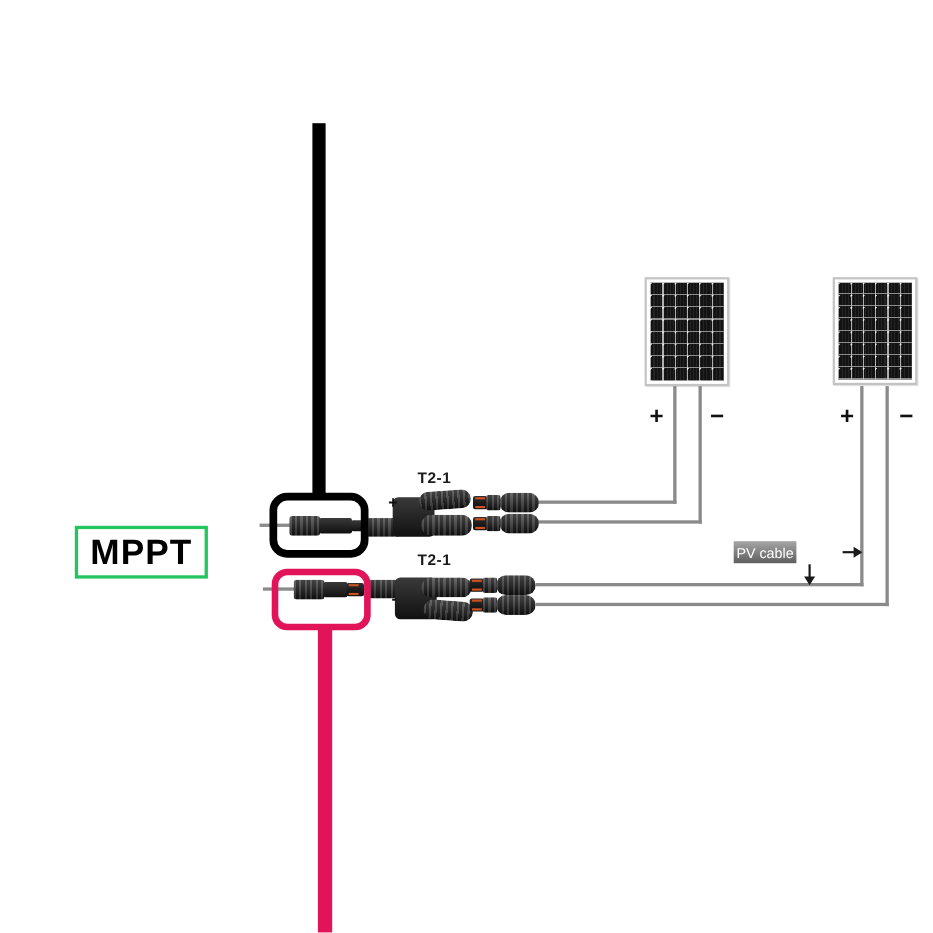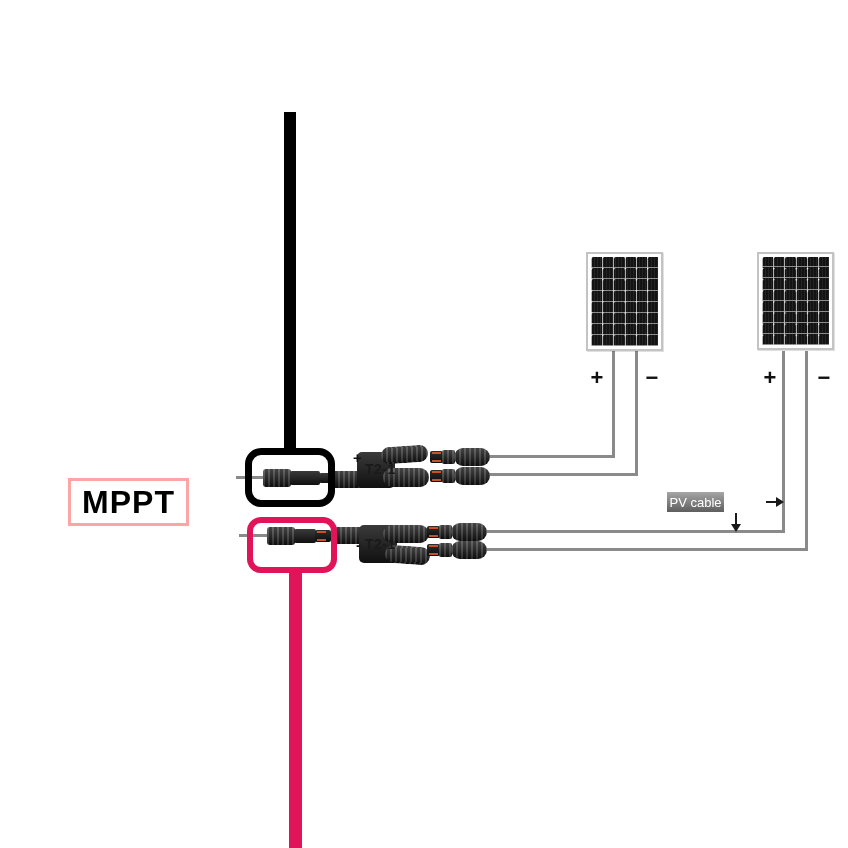--- a/index.html
+++ b/index.html
@@ -7,21 +7,21 @@
          font-family:"Liberation Sans",sans-serif;color:#111;}
   .abs{position:absolute;}
 
   
   .cable-black{background:var(--highlight-black,#000);}
   .cable-pink{background:var(--highlight-pink,#e1145a);}
   .frame-black{border:7px solid var(--highlight-black,#000);border-radius:16px;background:transparent;z-index:6;}
   .frame-pink{border:6px solid var(--highlight-pink,#e1145a);border-radius:14px;background:transparent;z-index:6;}
 
   
-  .mppt-box{border:3px solid #fca5a5;background:#fff;display:flex;align-items:center;justify-content:center;}
+  .mppt-box{border:3px solid #22c55e;background:#fff;display:flex;align-items:center;justify-content:center;}
   .mppt-box span{font-size:32px;font-weight:700;letter-spacing:1px;color:#000;}
 
   
   .wire{background:var(--wire,#8a8a8a);z-index:1;}
 
   
   .ribs{background:
       linear-gradient(180deg,rgba(255,255,255,.20),rgba(0,0,0,.35)),
       repeating-linear-gradient(90deg,#454545 0 2px,#151515 2px 5px);
       background-blend-mode:normal;}
@@ -43,21 +43,21 @@
   .cells{width:100%;height:100%;
     background:
       radial-gradient(circle at 0 0, #ffffff 0 1.3px, rgba(255,255,255,0) 1.6px),
       repeating-linear-gradient(90deg, rgba(200,200,200,.85) 0 1px, rgba(0,0,0,0) 1px 11.2px),
       repeating-linear-gradient(0deg, rgba(170,170,170,.8) 0 1px, rgba(0,0,0,0) 1px 11.1px),
       repeating-linear-gradient(90deg, rgba(255,255,255,.07) 0 1px, rgba(0,0,0,0) 1px 3px),
       #131313;
     background-size:11.2px 11.1px, auto, auto, auto, auto;}
 
   
-  .t21{font-size:14px;font-weight:600;letter-spacing:.5px;color:#1a1a1a;z-index:5;margin-top:35px;}
+  .t21{font-size:14px;font-weight:600;letter-spacing:.5px;color:#1a1a1a;text-align:center;z-index:5;}
   .pol-small{font-size:15px;font-weight:700;color:#111;z-index:5;}
   .pol-big{font-size:22px;font-weight:700;color:#111;text-align:center;z-index:5;}
 
   
   .pv-tag{background:linear-gradient(180deg,var(--tag-bg-top,#a3a3a3),var(--tag-bg-bottom,#616161));
           color:#fff;font-size:13px;display:flex;align-items:center;justify-content:center;z-index:5;}
   .arrow-shaft{background:#1a1a1a;z-index:5;}
   .arrow-head-right{width:0;height:0;border-left:8px solid #1a1a1a;border-top:5px solid transparent;border-bottom:5px solid transparent;z-index:5;}
   .arrow-head-down{width:0;height:0;border-top:8px solid #1a1a1a;border-left:5px solid transparent;border-right:5px solid transparent;z-index:5;}
 </style>

